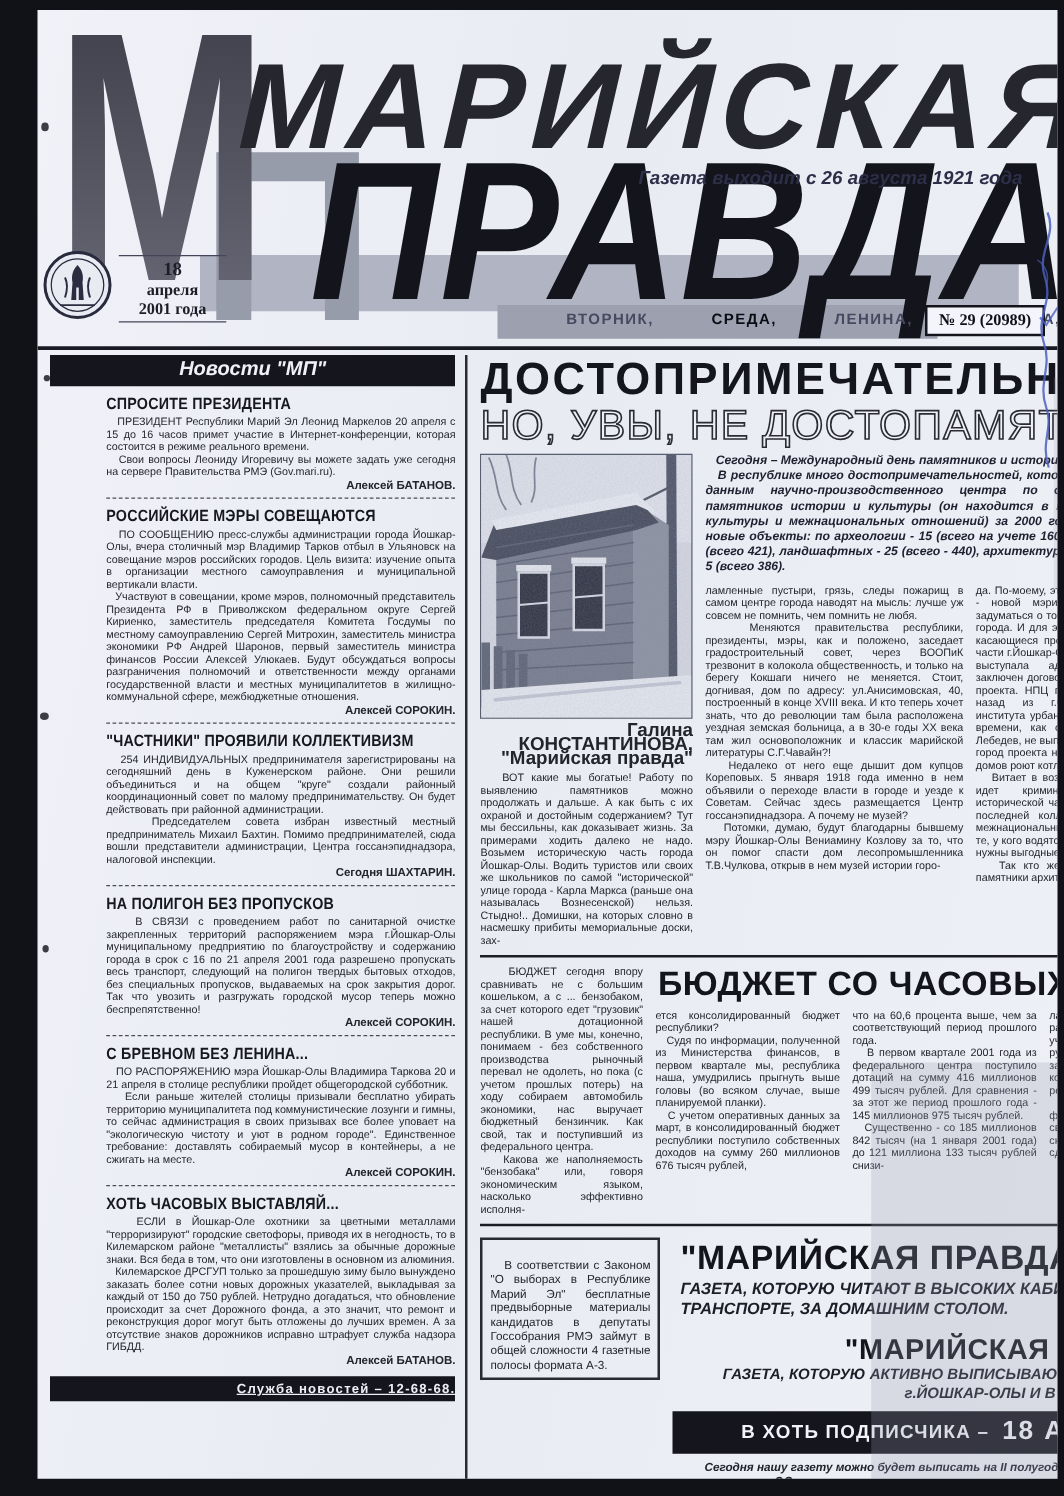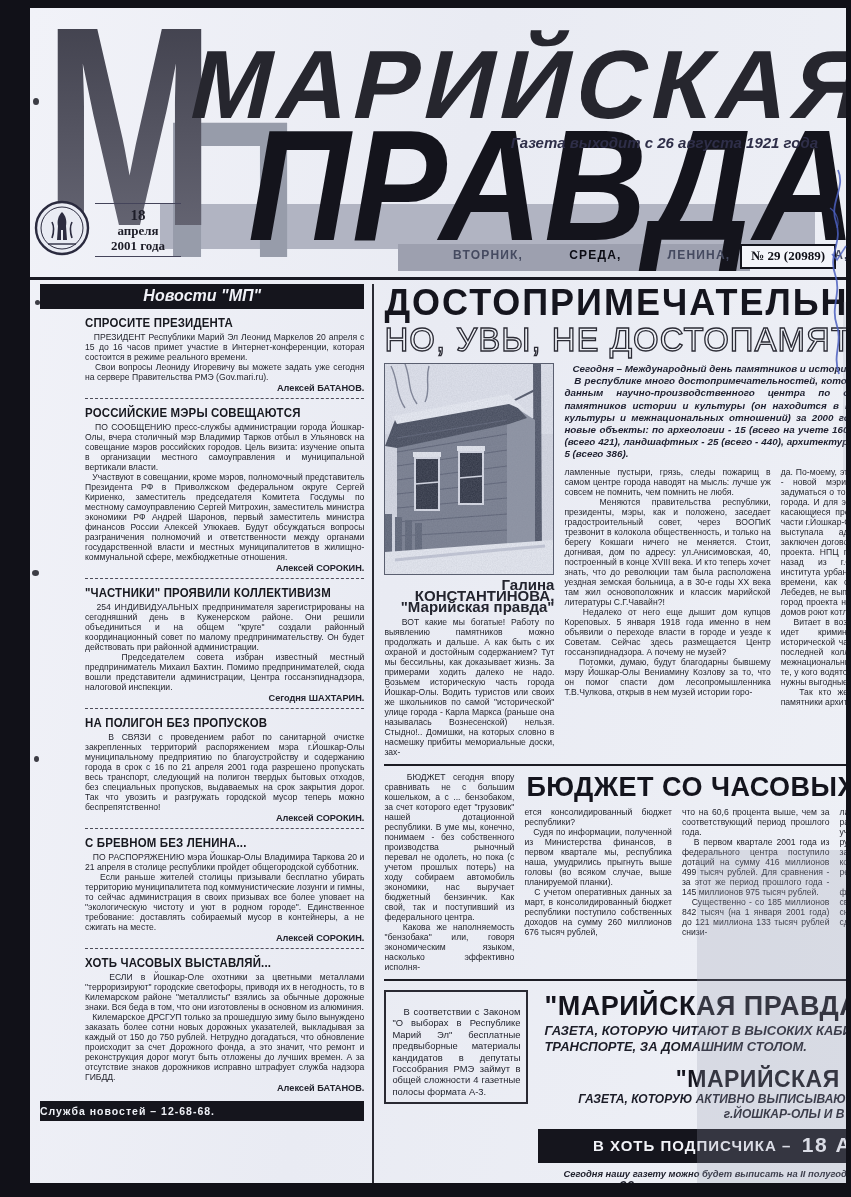--- a/index.html
+++ b/index.html
@@ -45,22 +45,22 @@
   .col-main{flex:1;padding-left:10px;position:relative;}
   .body-txt{font-size:8.6px;line-height:10px;text-align:justify;white-space:pre-wrap;color:#25262f;}
   
   .news-header{background:#15151d;color:#f0f1f7;text-align:center;font-size:16px;font-weight:700;font-style:italic;
     padding:3px 0 4px;margin-bottom:6px;}
   .news-art{margin-bottom:5px;margin-left:45px;}
   .news-art + .news-art{border-top:1px dashed #4c4c58;padding-top:5px;}
   .news-title{font-size:13px;font-weight:800;white-space:nowrap;transform:scaleX(0.88);transform-origin:0 50%;
     letter-spacing:0.2px;margin:1px 0 2px;color:#17181f;}
   .news-author{text-align:right;font-weight:700;font-size:9.2px;margin-top:1px;}
-  .news-footer{background:#15151d;color:#eef0f6;text-align:left;font-size:10.5px;font-weight:700;
-    letter-spacing:1px;padding:4px 0;margin-top:8px;}
+  .news-footer{background:#15151d;color:#eef0f6;text-align:right;font-size:10.5px;font-weight:700;
+    letter-spacing:1px;padding:4px 0;margin-top:8px;text-decoration:underline;}
   
   .feat-headline1{font-size:36px;font-weight:800;letter-spacing:2px;line-height:38px;color:#15151e;white-space:nowrap;}
   .feat-headline2{font-size:33px;font-weight:400;letter-spacing:1px;line-height:36px;white-space:nowrap;}
   .outline-txt{color:#4a4a56;}
   @supports (-webkit-text-stroke: 1px black){
     .outline-txt{color:#eef0f6;-webkit-text-stroke:1.3px #2b2b35;}
   }
   .feat-row{display:flex;gap:10px;margin-top:5px;}
   .feat-photo-stack{flex:0 0 170px;}
   .photo-frame{width:168px;height:210px;border:1px solid #5a5f70;background:#d4d7e2;}

